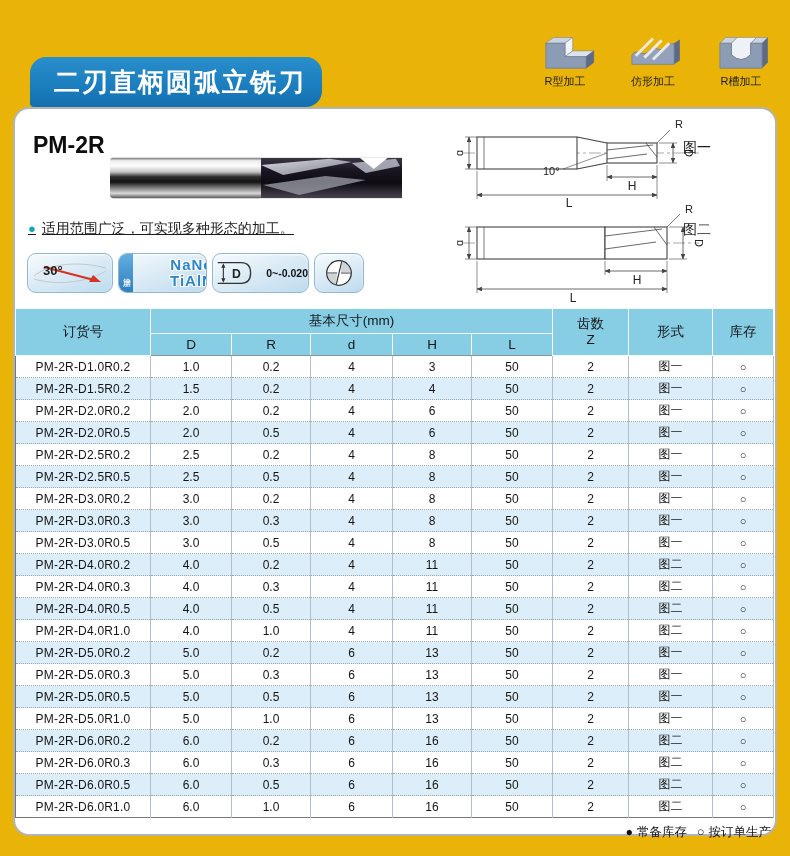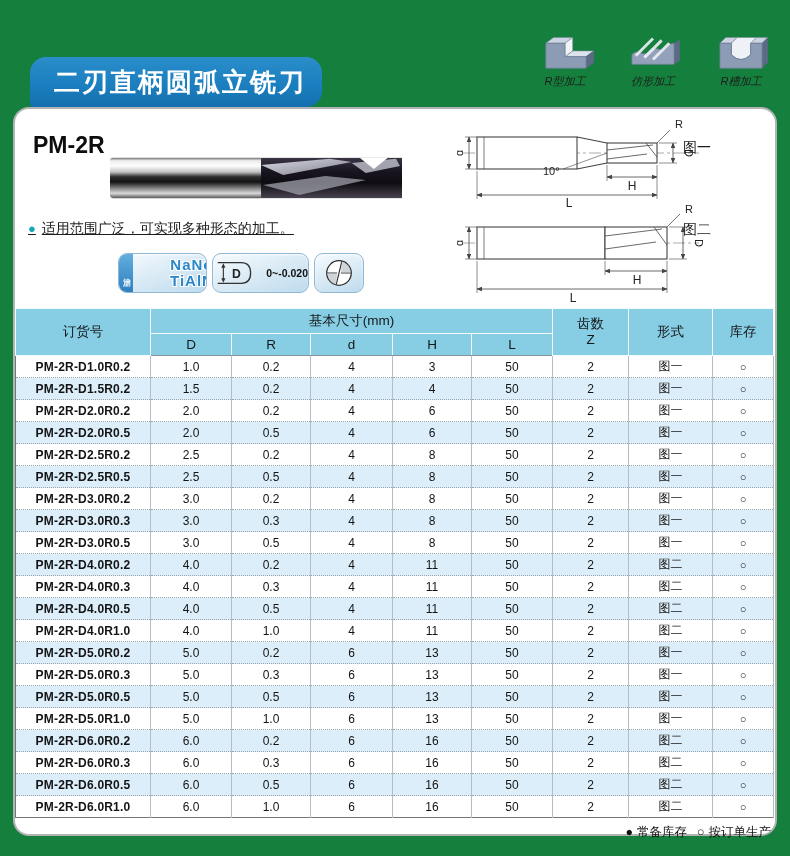--- a/index.html
+++ b/index.html
@@ -1,28 +1,28 @@
 <!DOCTYPE html>
 <html><head>
 <meta charset="utf-8">
 <style>
   * { box-sizing: border-box; margin: 0; padding: 0; }
   body { background:#fff; font-family:"Liberation Sans","DejaVu Sans",sans-serif; }
-  #page { position:relative; width:790px; height:856px; background:#15803d; overflow:hidden; }
+  #page { position:relative; width:790px; height:856px; background:#eab308; overflow:hidden; }
 
   
   #banner { position:absolute; left:30px; top:57px; width:292px; height:50px;
     background:linear-gradient(180deg,#2a8ecb 0%,#1b7fc0 55%,#146fae 100%);
     border-radius:16px 16px 16px 4px; z-index:3; }
   #banner .t { color:#fff; font-size:26px; font-weight:700; line-height:50px;
     padding-left:24px; letter-spacing:2px; }
 
   
   #procs { position:absolute; left:528px; top:26px; display:flex; gap:14px; z-index:3; }
-  .proc { width:74px; text-align:center;font-style:italic; }
+  .proc { width:74px; text-align:center; }
   .proc svg { display:block; margin:0 auto; }
   .proc .lbl { font-size:11px; color:#1c1c1c; margin-top:2px; }
 
   
   #panel { position:absolute; left:13px; top:107px; width:764px; height:729px;
     border:2px solid #b3b3b3; border-radius:16px; background:#fff; }
 
   #model-title { position:absolute; left:18px; top:23px; font-size:23px; font-weight:700; color:#0d0d0d; }
 
   #photo { position:absolute; left:95px; top:40px; }
@@ -52,21 +52,21 @@
 
   
   #spec { position:absolute; left:0; top:199px; width:656px; }
   table { border-collapse:collapse; table-layout:fixed; width:758px; border:1.5px solid #767676; }
   thead th { background:#87cde4; border:1px solid #f4fbfd; font-weight:400; font-size:13.5px;
     color:#15181a; padding:3px 0; }
   thead tr:last-child th { border-bottom:1px solid #8b9499; }
   thead .two-line { line-height:1.15; }
   tbody td { border-right:1px solid #b3bfc6; border-bottom:1px dotted #9aa4aa;
     font-size:12px; color:#141414; text-align:center; height:22px; padding:0; }
-  tbody td.code { font-weight:700; letter-spacing:.2px;margin-left:16px; }
+  tbody td.code { font-weight:400; letter-spacing:.2px;margin-left:16px; }
   tbody tr:nth-child(even) { background:#dceef9; }
   tbody td.circ { font-size:11px; }
 
   #legend { position:absolute; right:4px; top:715px; font-size:12.5px; color:#111; }
   #legend .sym { margin:0 4px 0 10px; }
 </style>
 </head>
 <body>
 
 <div id="page">
@@ -141,20 +141,29 @@
       <polygon points="150,15 218,9 240,12 172,25" fill="url(#hlG)"></polygon>
       <polygon points="152,35 214,26 254,30 188,45" fill="#9fa0ab" opacity="0.75"></polygon>
       <polygon points="240,13 284,9 288,16 254,23" fill="#b9bac6" opacity="0.85"></polygon>
       <polygon points="248,8 262,19 276,8" fill="#ffffff"></polygon>
     </svg>
 
     <div id="feature">
       <span class="dot">●</span><span>适用范围广泛，可实现多种形态的加工。</span>
     </div>
 
+    <div class="badge" id="badge-helix">
+      <svg width="84" height="38" viewBox="0 0 84 38">
+        <path d="M6,22 C22,9 52,7 78,14" stroke="#c3c8cc" fill="none" stroke-width="1"></path>
+        <path d="M6,25 C26,31 56,30 78,17" stroke="#c3c8cc" fill="none" stroke-width="1"></path>
+        <line x1="16" y1="13" x2="66" y2="26" stroke="#d43322" stroke-width="2.2"></line>
+        <polygon points="73,28 61,28 65,21" fill="#d43322"></polygon>
+      </svg>
+      <span class="angle">30°</span>
+    </div>
 
     <div class="badge" id="badge-coating">
       <div class="strip">涂层</div>
       <div class="txt">
         <div>NaNo</div>
         <div>TiAlN</div>
       </div>
     </div>
 
     <div class="badge" id="badge-tol">

